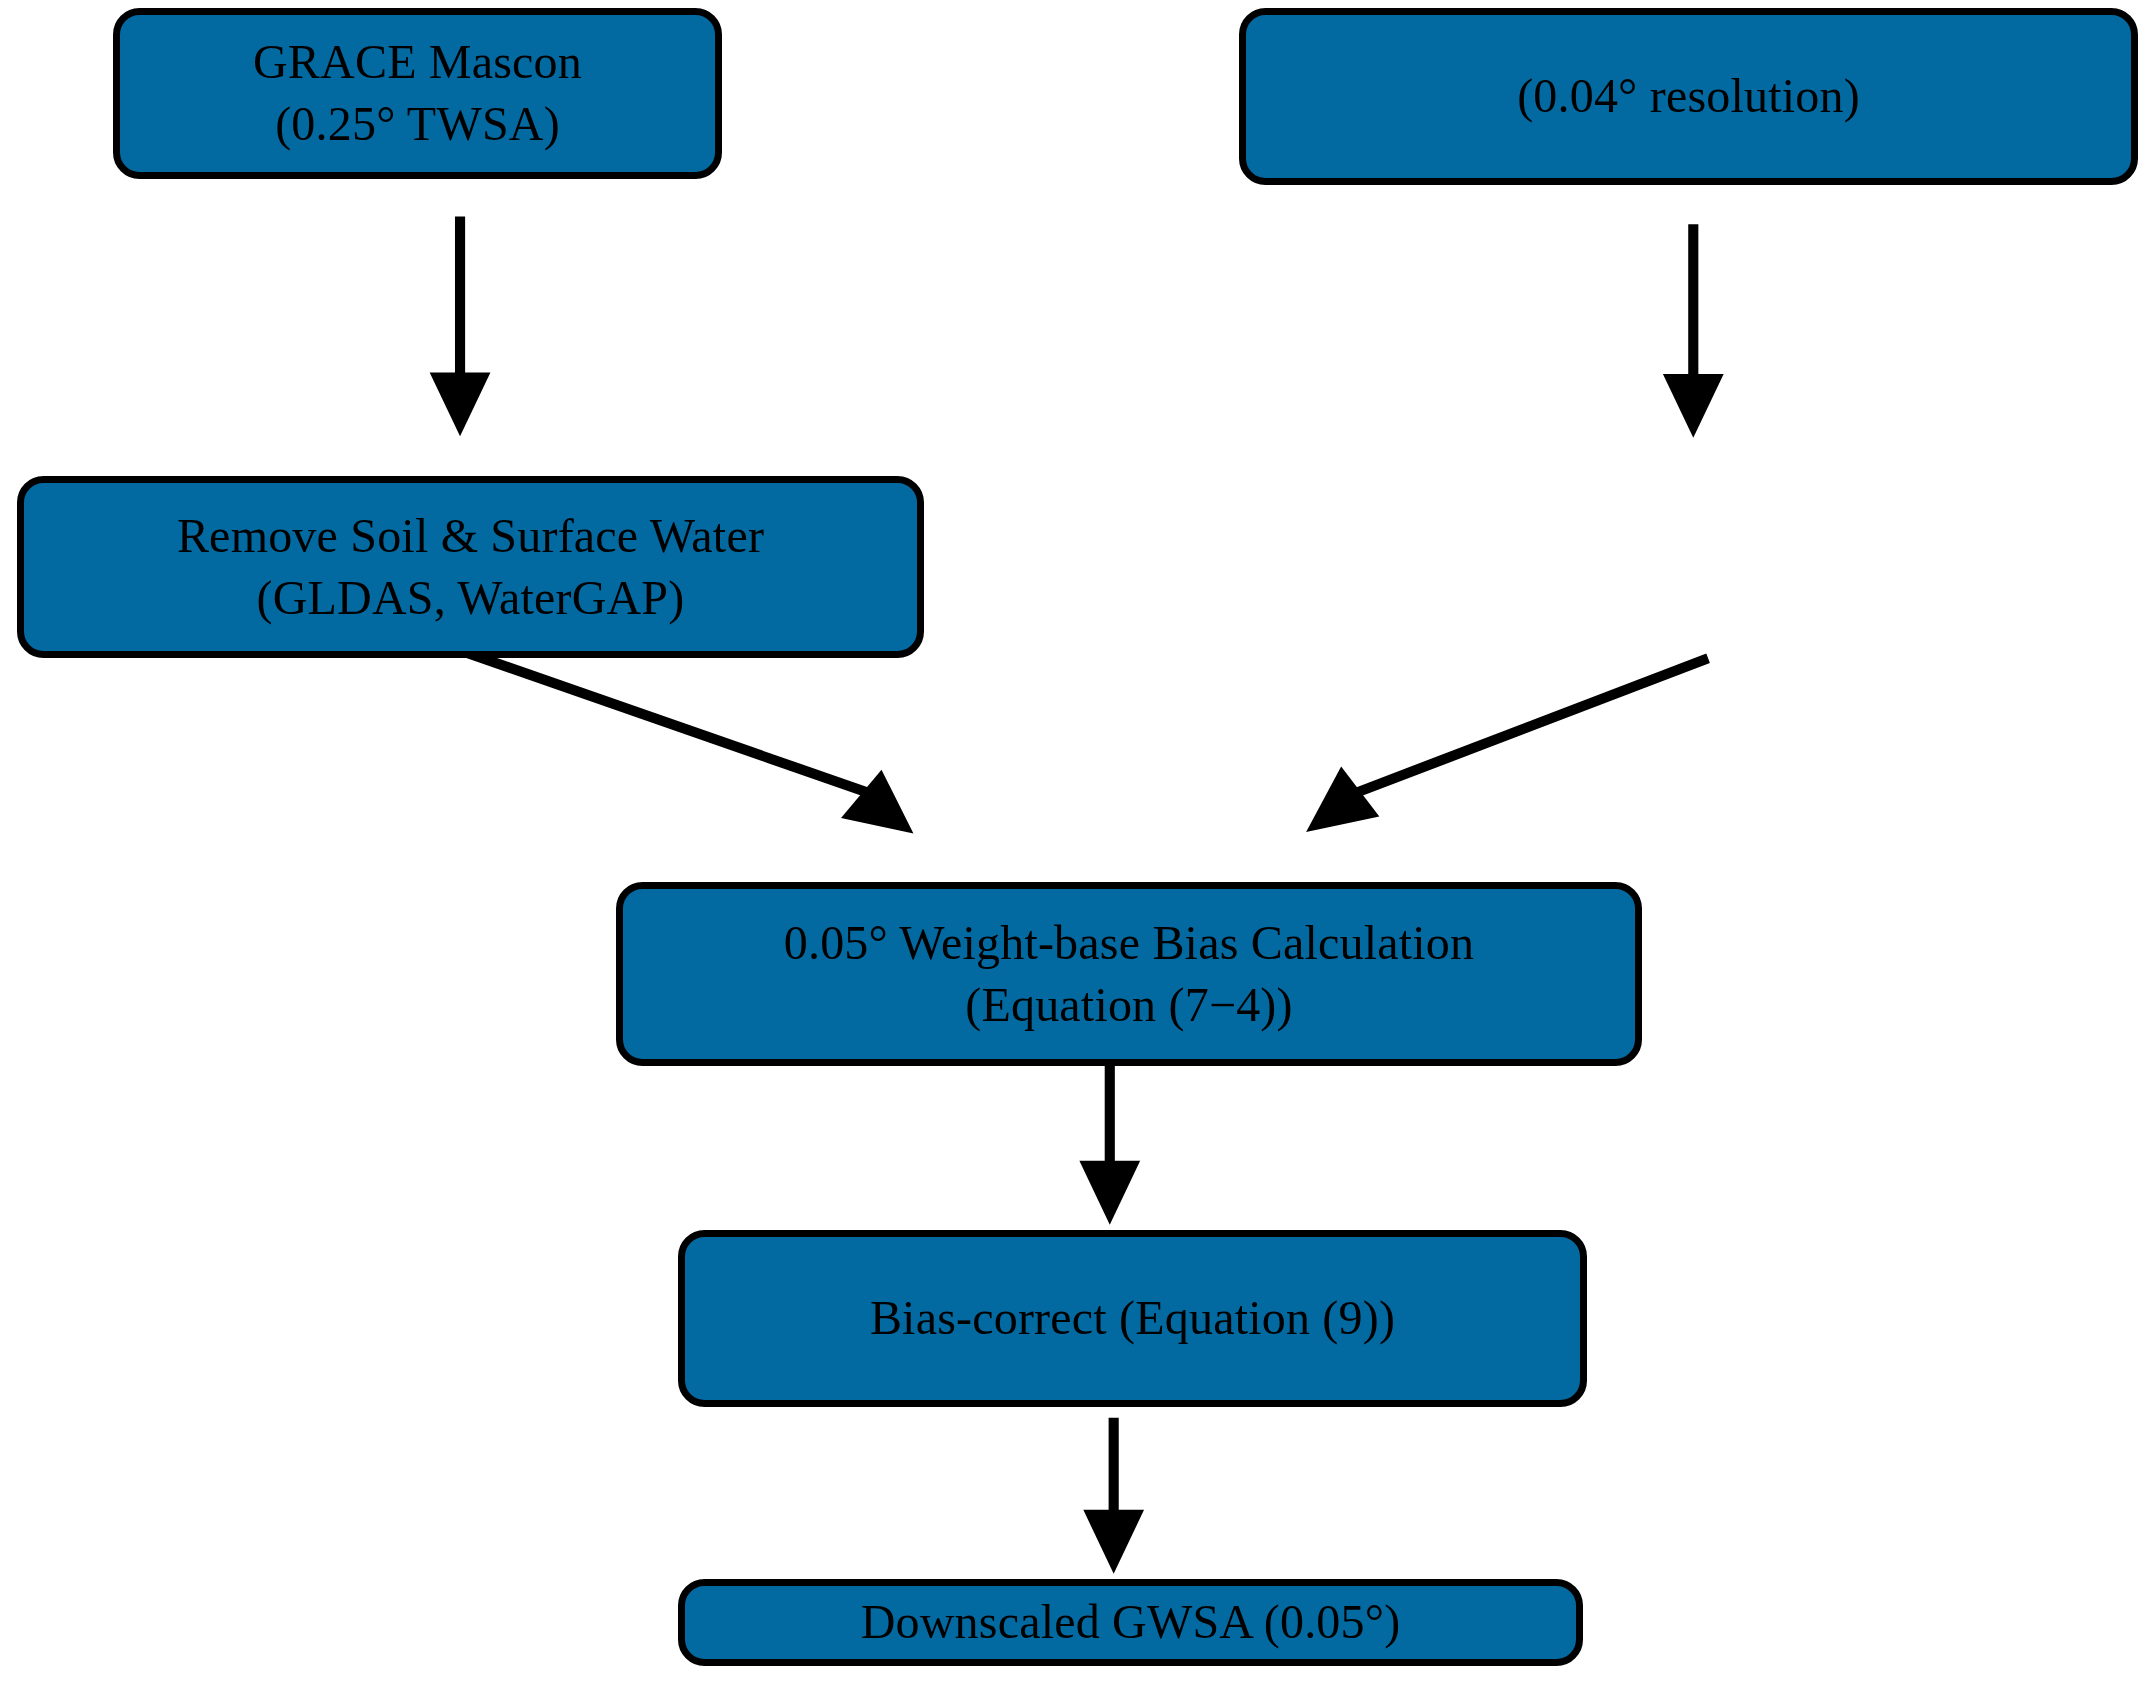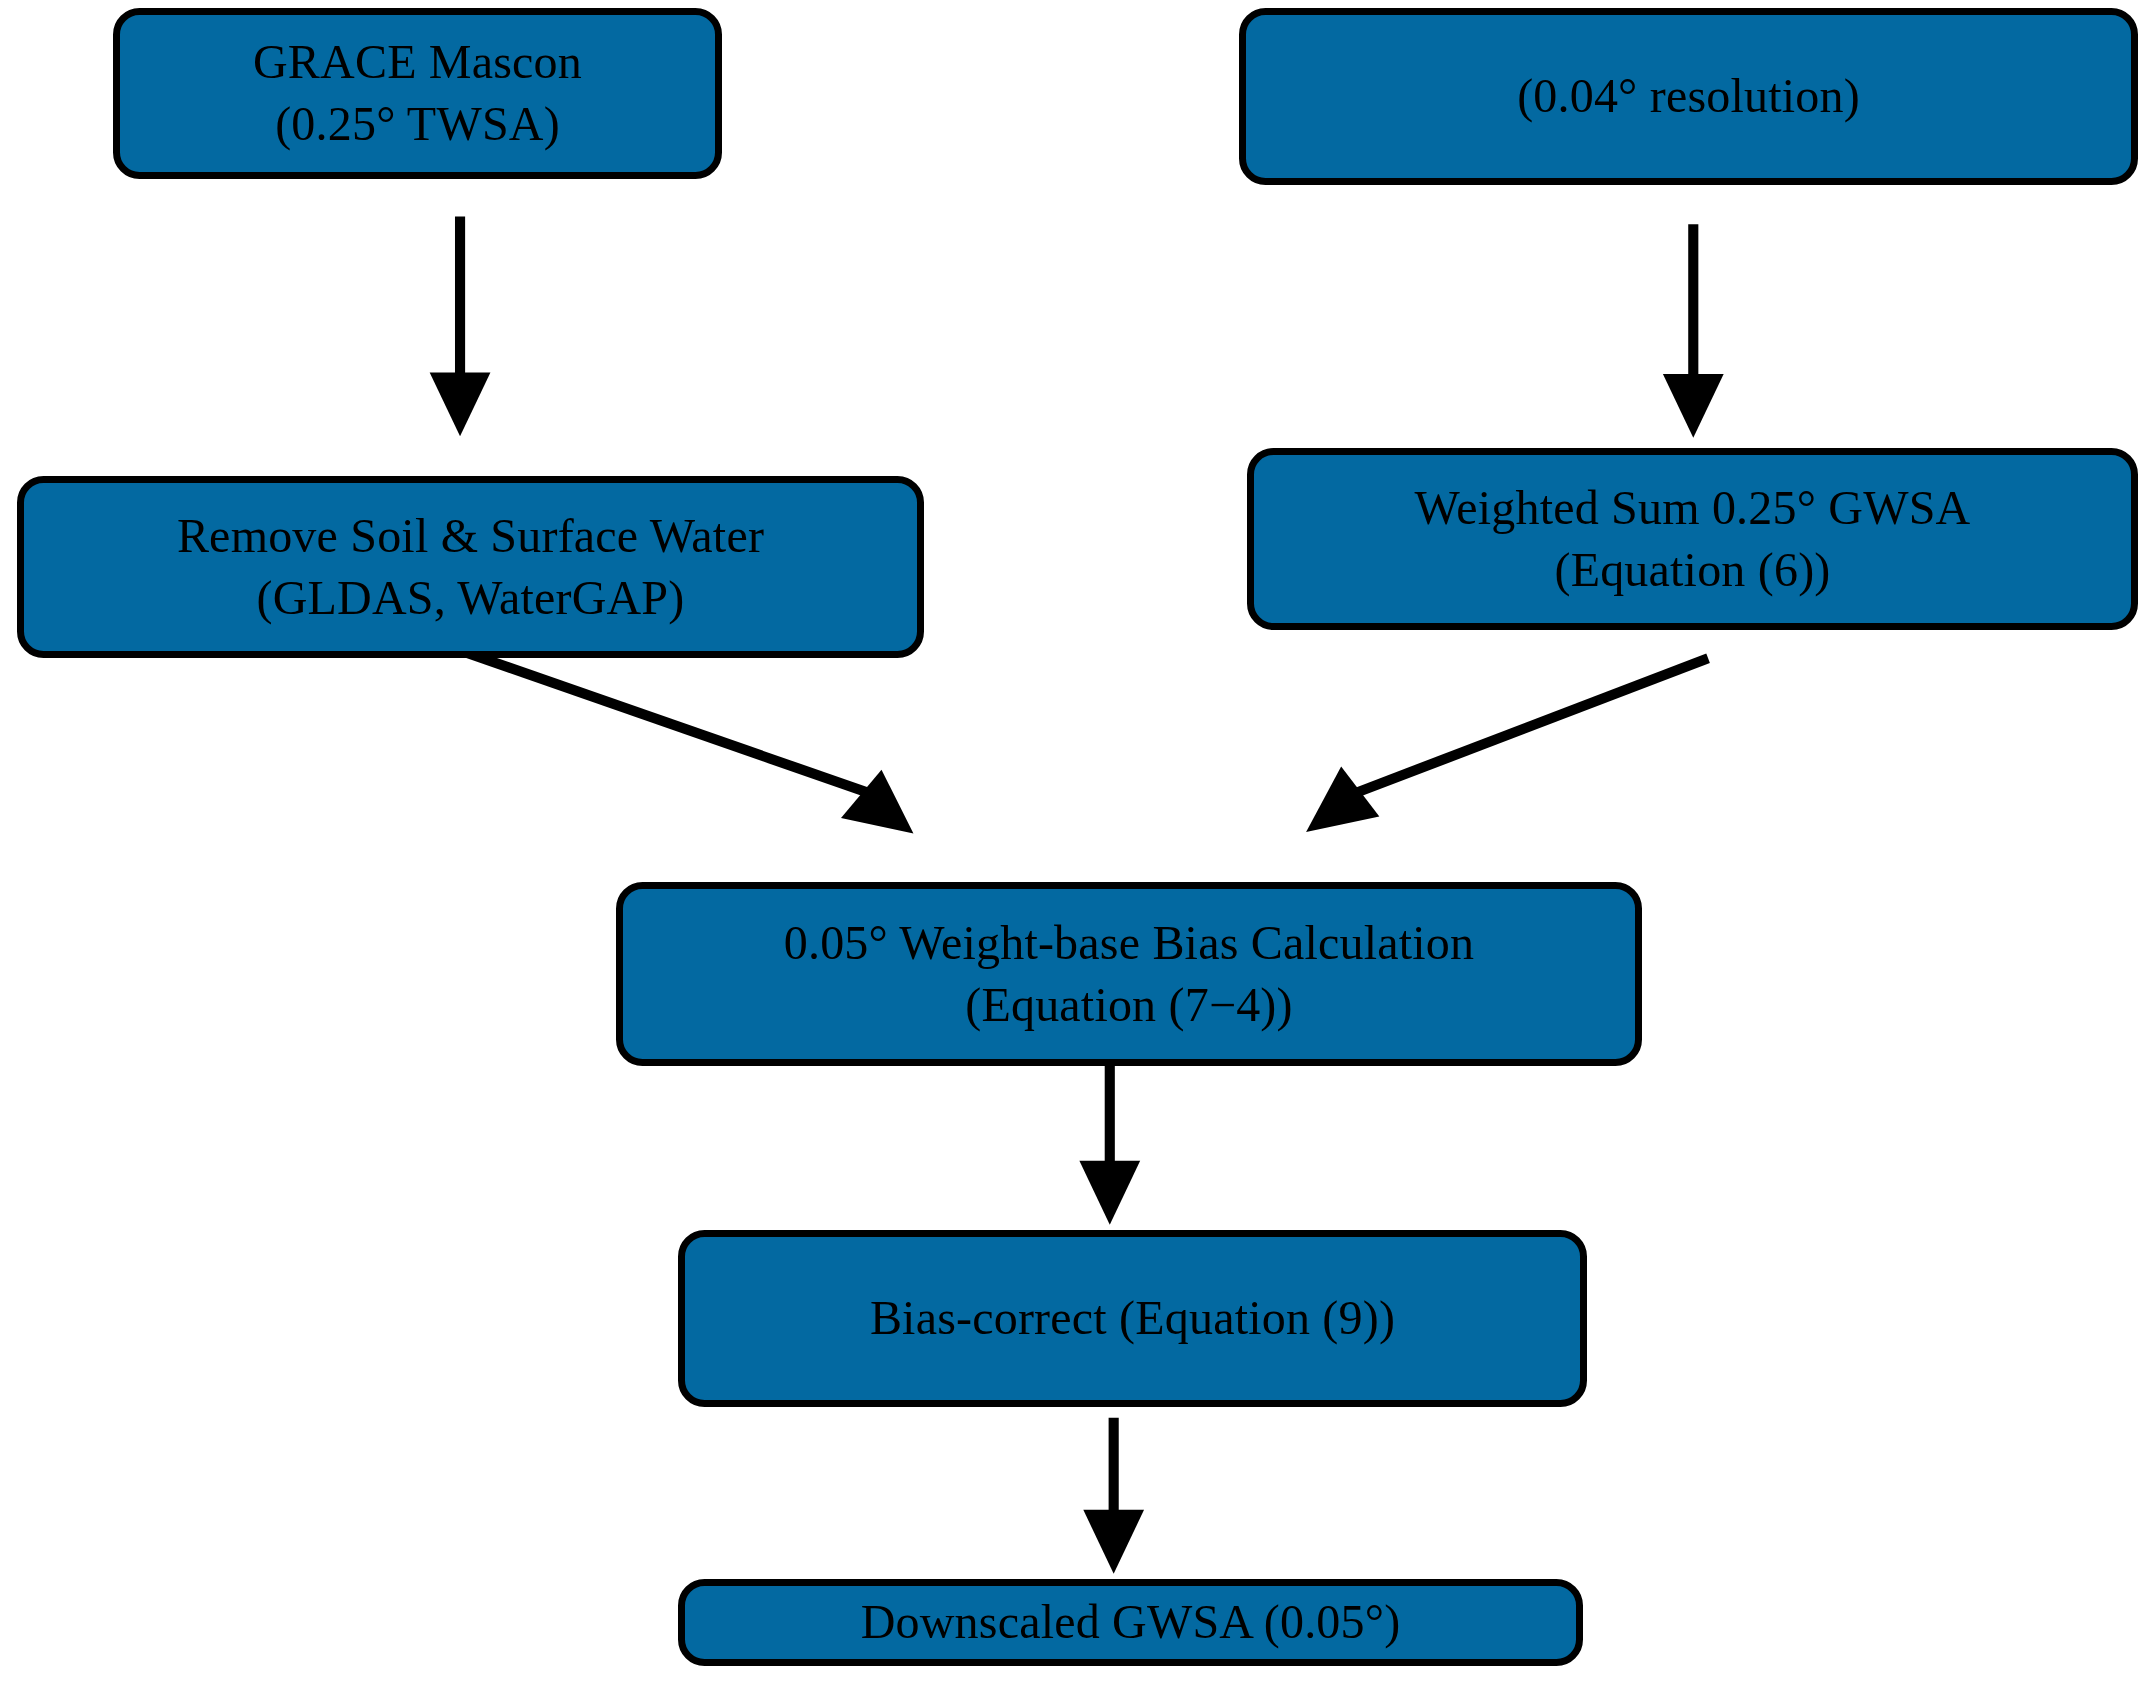--- a/index.html
+++ b/index.html
@@ -98,24 +98,20 @@
 
   <div class="node" id="n-insar">
     <span class="line">(0.04° resolution)</span>
   </div>
 
   <div class="node" id="n-remove">
     <span class="line">Remove Soil &amp; Surface Water</span>
     <span class="line">(GLDAS, WaterGAP)</span>
   </div>
 
-  <div class="node" id="n-weighted">
-    <span class="line">Weighted Sum 0.25° GWSA</span>
-    <span class="line">(Equation (6))</span>
-  </div>
 
   <div class="node" id="n-bias-calc">
     <span class="line">0.05° Weight-base Bias Calculation</span>
     <span class="line">(Equation (7−4))</span>
   </div>
 
   <div class="node" id="n-bias-correct">
     <span class="line">Bias-correct (Equation (9))</span>
   </div>
 

